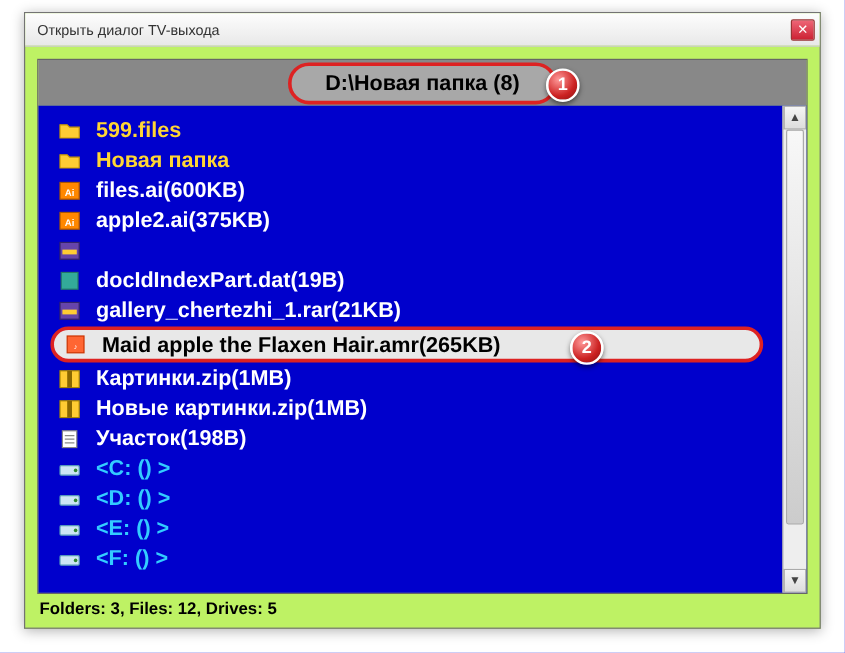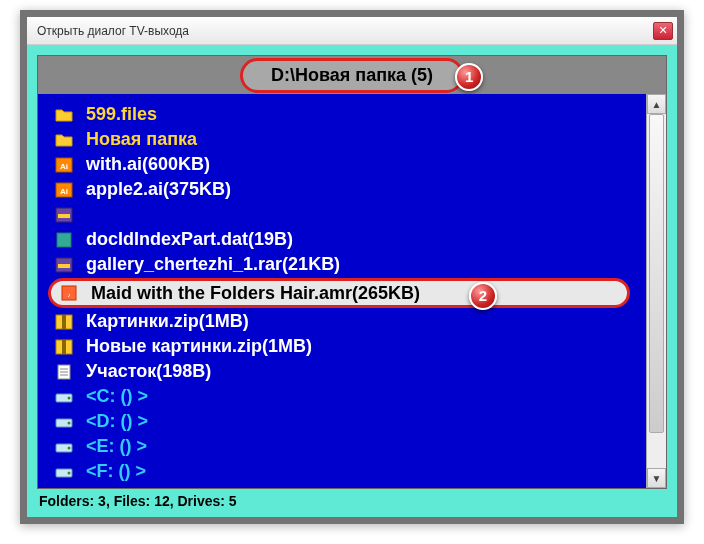--- a/index.html
+++ b/index.html
@@ -9,22 +9,22 @@
     width: 704px;
     height: 544px;
     overflow: hidden;
   }
   .window {
     position: absolute;
     left: 20px;
     top: 10px;
     width: 664px;
     height: 514px;
-    border: 7px solid #737373;
-    background: #5eead4;
+    border: 1px solid #737373;
+    background: #bef264;
     box-shadow: 0 2px 10px rgba(0,0,0,0.3);
   }
   .titlebar {
     height: 28px;
     background: linear-gradient(to bottom, #fdfdfd, #e8e8e8);
     border-bottom: 1px solid #ccc;
     display: flex;
     align-items: center;
     padding: 0 4px 0 10px;
     font-size: 12px;
@@ -170,21 +170,21 @@
   <div class="titlebar">
     <span class="title-text">Открыть диалог TV-выхода</span>
     <div class="close-btn">
       <span>✕</span>
     </div>
   </div>
 
   <div class="content">
     <div class="path-bar">
       <div class="path-pill">
-        <span>D:\Новая папка (5)</span>
+        <span>D:\Новая папка (8)</span>
         <div class="badge badge1">1</div>
       </div>
     </div>
 
     <div class="file-area">
       <div class="file-list" id="file-list">
           <div class="row folder">
             <span class="icon">
               <svg viewBox="0 0 18 16">
                 <path fill="#ffcc33" stroke="#cc9900" d="M1 3h6l2 2h8v9H1z"></path>
@@ -200,21 +200,21 @@
             </span>
             <span>Новая папка</span>
           </div>
           <div class="row file">
             <span class="icon">
               <svg viewBox="0 0 18 16">
                 <rect x="1" y="1" width="16" height="14" fill="#ff8800" stroke="#aa5500"></rect>
                 <text x="9" y="12" font-size="8" text-anchor="middle" fill="#fff">Ai</text>
               </svg>
             </span>
-            <span>with.ai(600KB)</span>
+            <span>files.ai(600KB)</span>
           </div>
           <div class="row file">
             <span class="icon">
               <svg viewBox="0 0 18 16">
                 <rect x="1" y="1" width="16" height="14" fill="#ff8800" stroke="#aa5500"></rect>
                 <text x="9" y="12" font-size="8" text-anchor="middle" fill="#fff">Ai</text>
               </svg>
             </span>
             <span>apple2.ai(375KB)</span>
           </div>
@@ -243,21 +243,21 @@
             </span>
             <span>gallery_chertezhi_1.rar(21KB)</span>
           </div>
           <div class="row file selected">
             <span class="icon">
               <svg viewBox="0 0 18 16">
                 <rect x="2" y="1" width="14" height="14" fill="#ff6633" stroke="#cc3300"></rect>
                 <text x="9" y="12" font-size="6" text-anchor="middle" fill="#fff">♪</text>
               </svg>
             </span>
-            <span>Maid with the Folders Hair.amr(265KB)</span>
+            <span>Maid apple the Flaxen Hair.amr(265KB)</span>
             <div class="badge badge2">2</div>
           </div>
           <div class="row file">
             <span class="icon">
               <svg viewBox="0 0 18 16">
                 <rect x="1" y="1" width="16" height="14" fill="#ffcc33" stroke="#aa8800"></rect>
                 <rect x="7" y="1" width="4" height="14" fill="#886600"></rect>
               </svg>
             </span>
             <span>Картинки.zip(1MB)</span>

